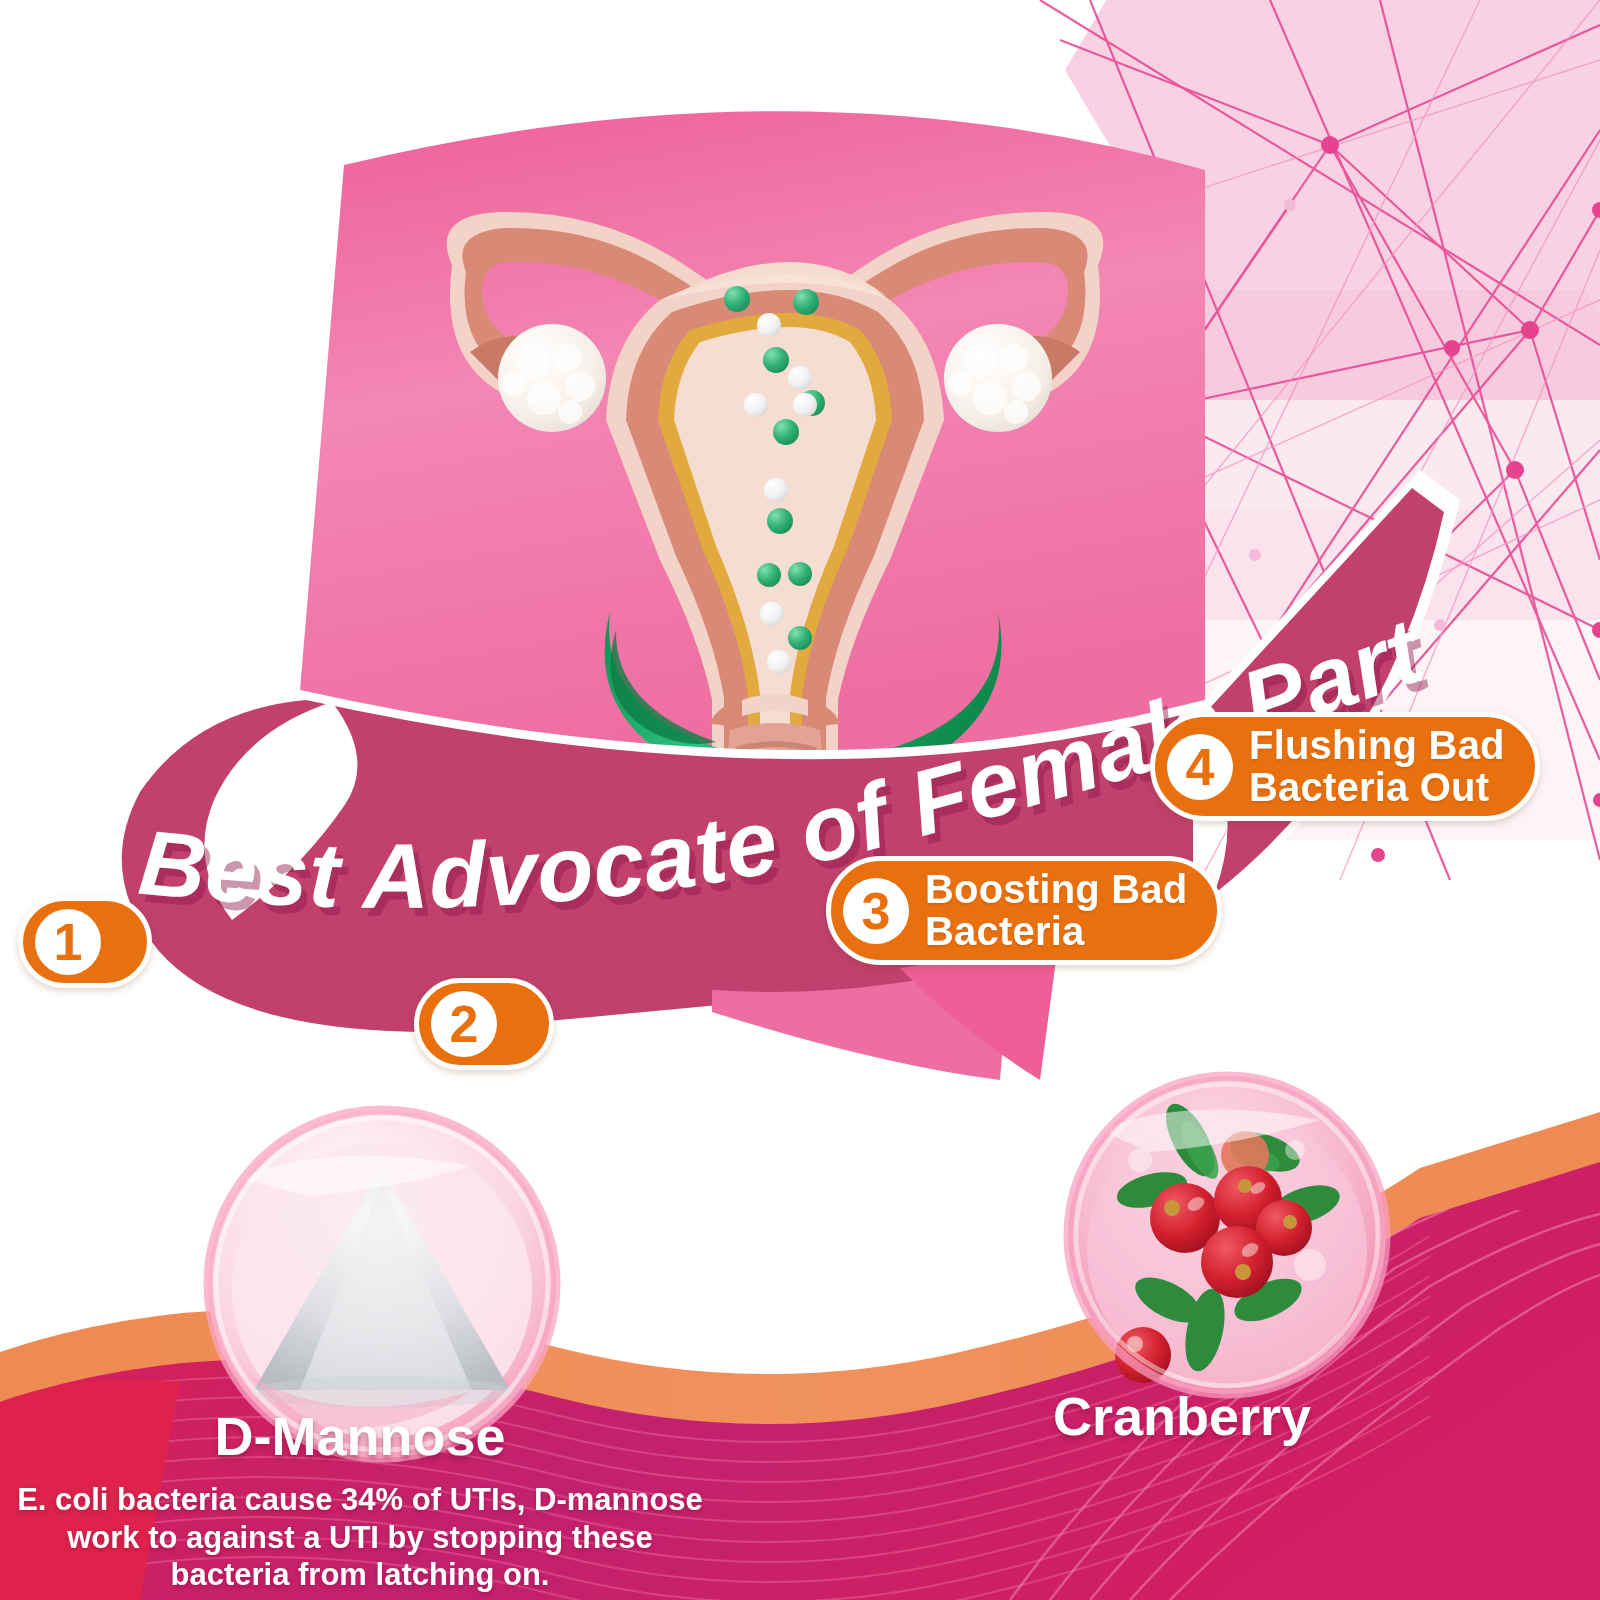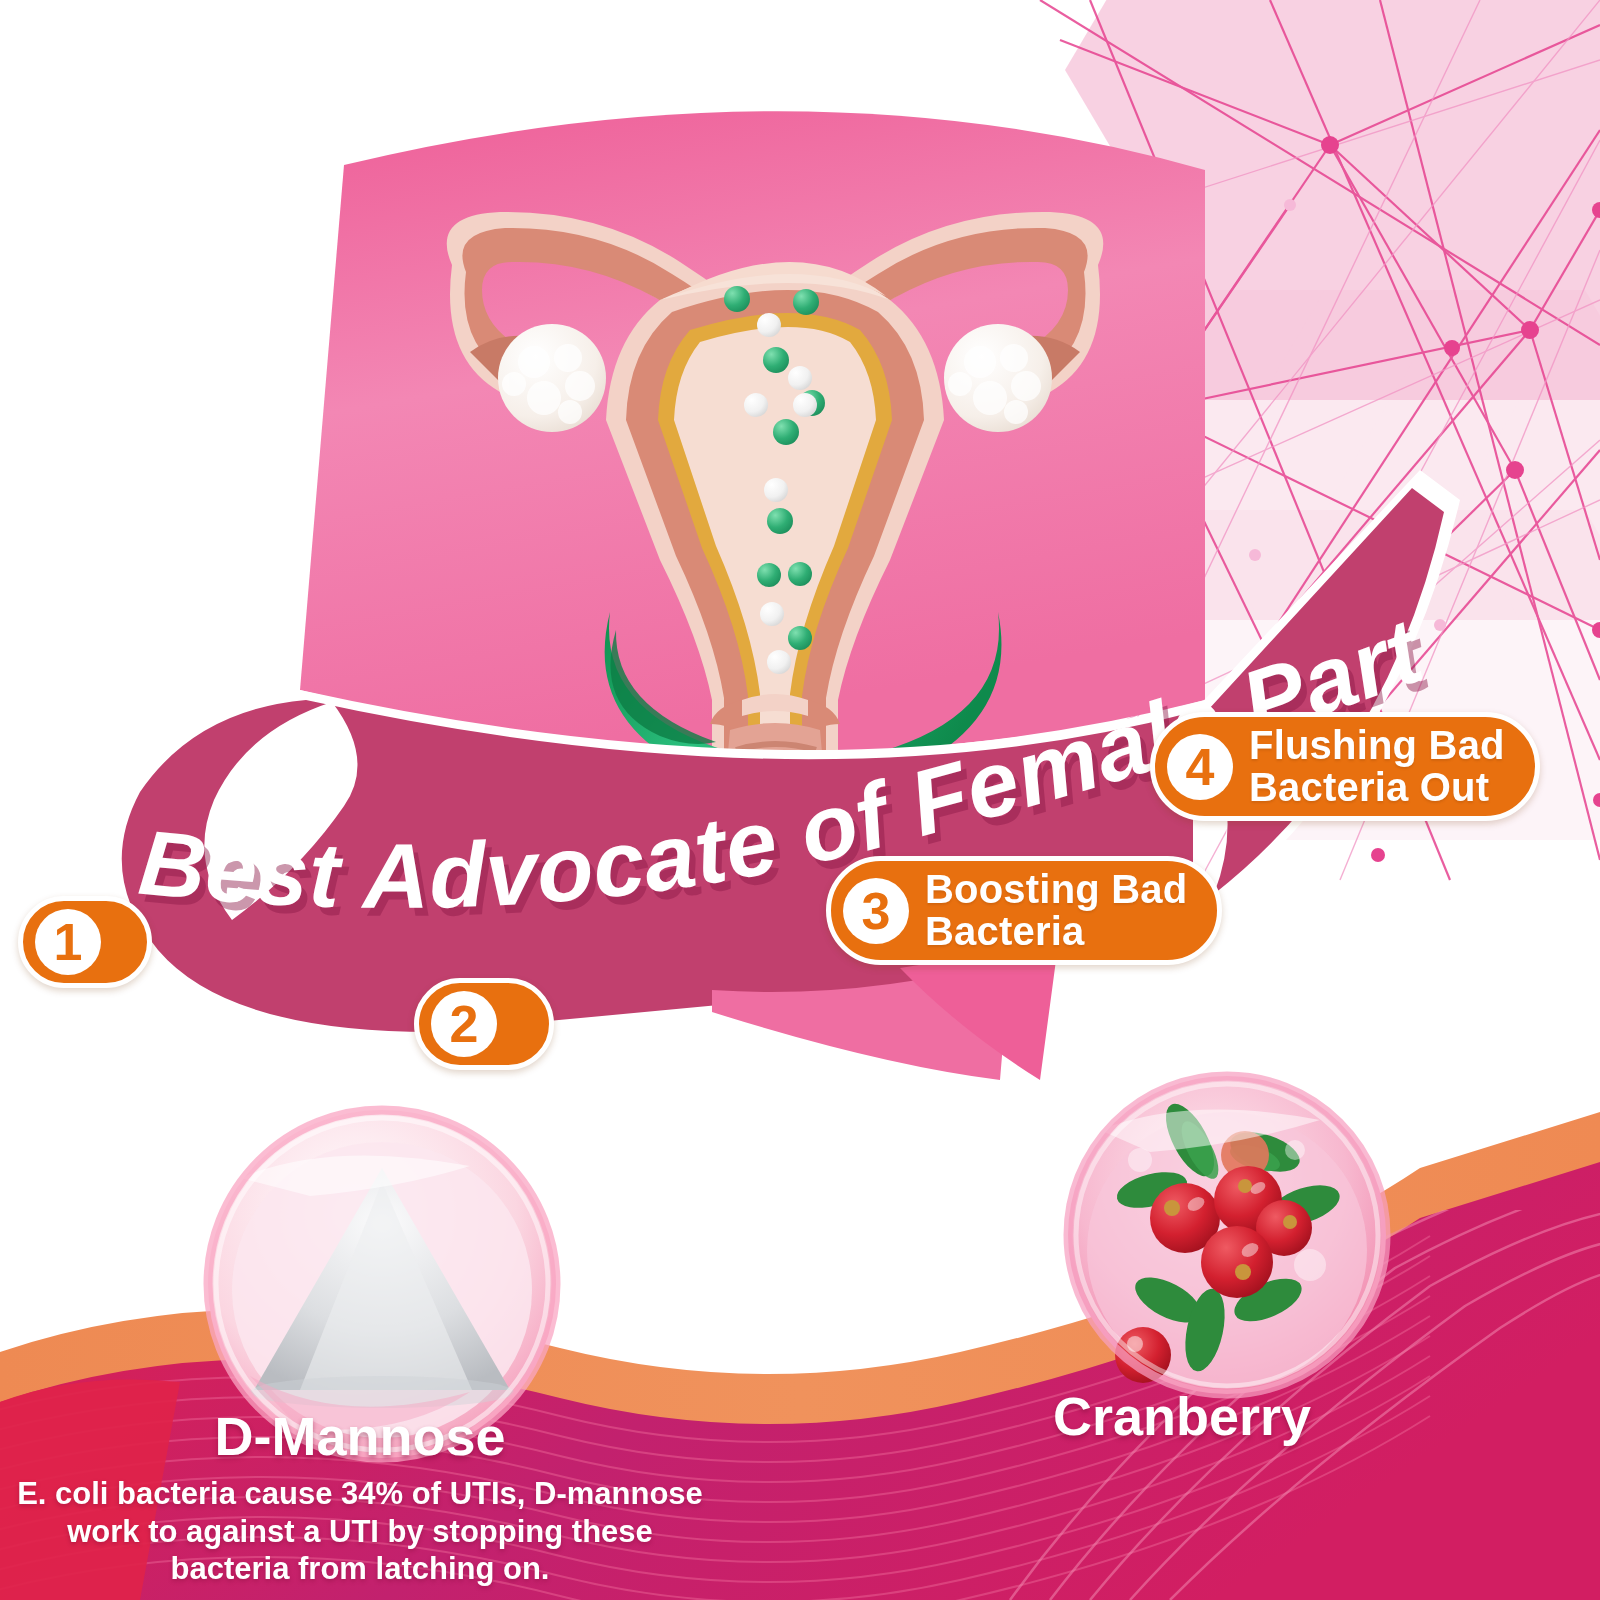--- a/index.html
+++ b/index.html
@@ -56,21 +56,21 @@
   #badge-3{left:826px; top:856px;}
   #badge-4{left:1150px;top:712px;}
   #badge-2 .badge-label,#badge-4 .badge-label{text-align:left;}
   #badge-2{padding-right:36px;}
 
   
   .ingredient-block{position:absolute;text-align:center;color:#fff;}
   .ingredient-title{
     font-size:54px;font-weight:bold;line-height:1.05;
     text-shadow:0 3px 5px rgba(120,10,50,.45);
-    margin-bottom:10px;
+    margin-bottom:16px;
   }
   .ingredient-desc{
     font-size:31px;font-weight:600;line-height:1.22;
     text-shadow:0 2px 4px rgba(120,10,50,.4);
     white-space:pre-line;
   }
   #dmannose-block{left:10px;top:1408px;width:700px;}
   #cranberry-block{left:822px;top:1388px;width:720px;}
 </style>
 </head>

